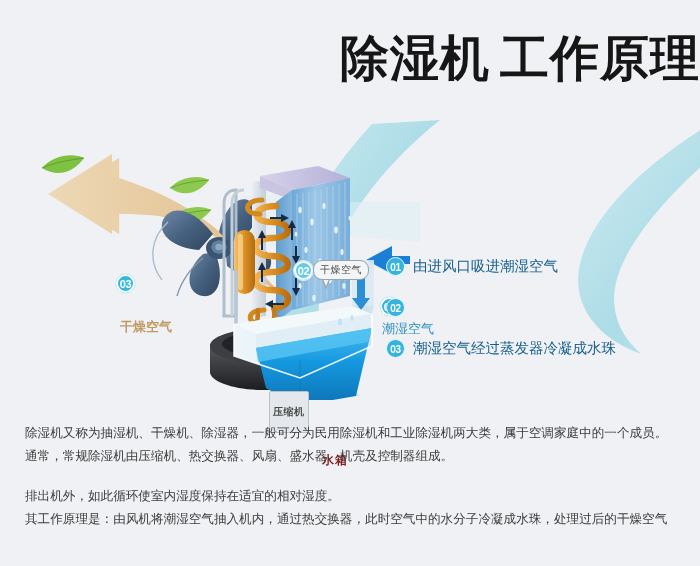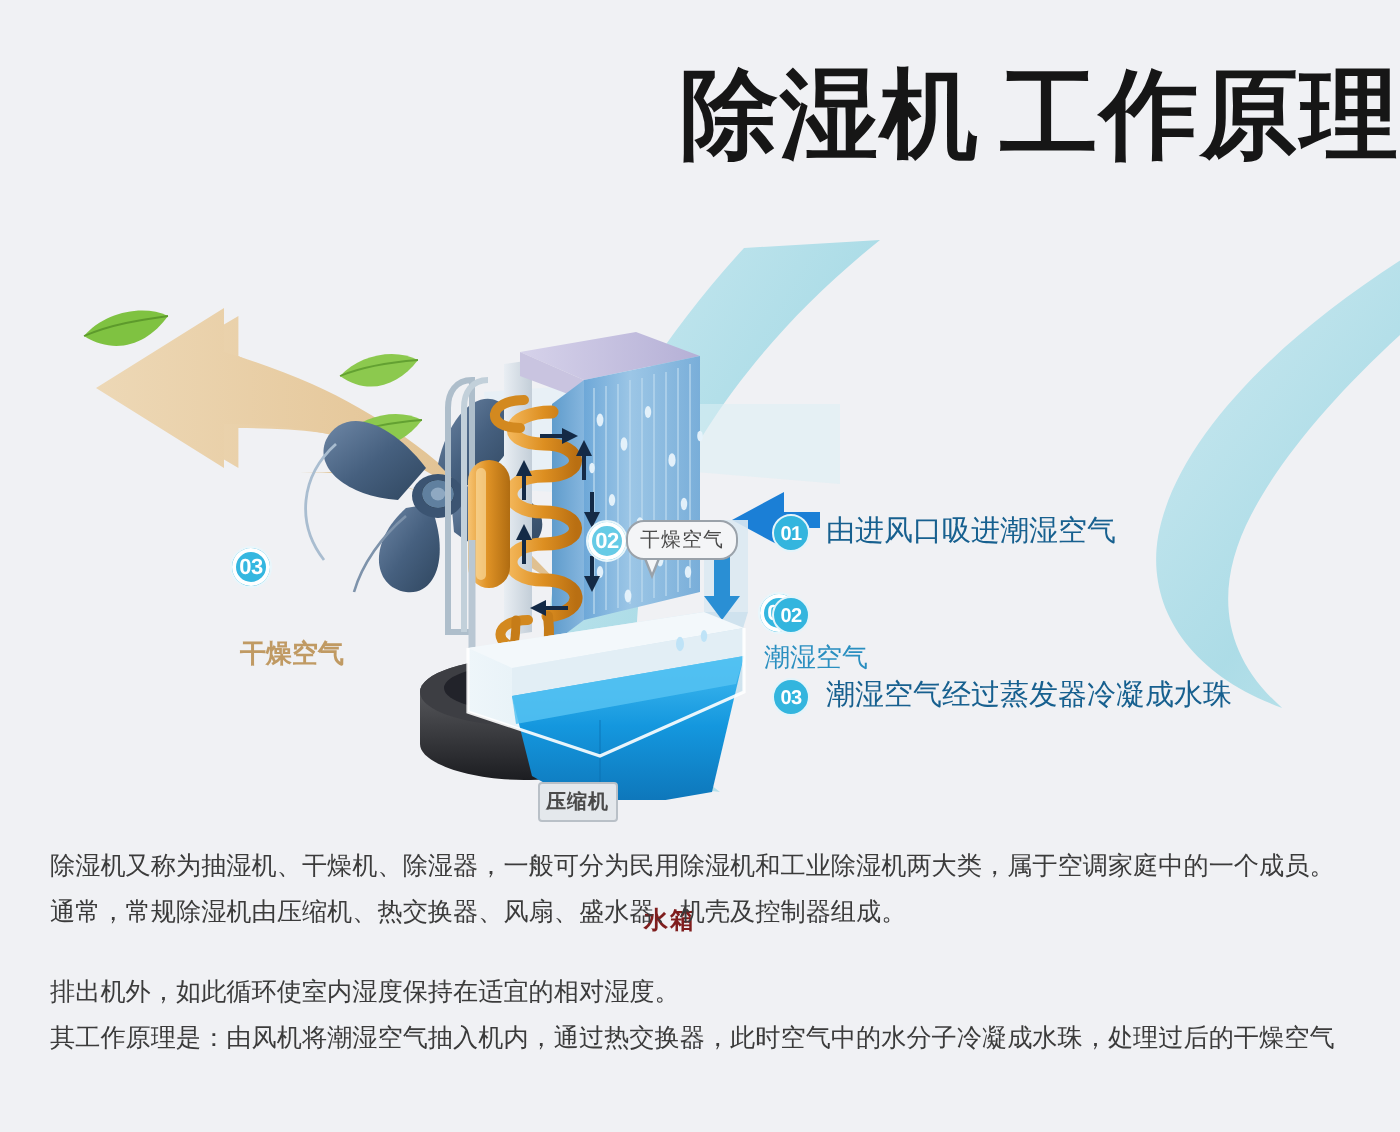--- a/index.html
+++ b/index.html
@@ -80,21 +80,21 @@
     letter-spacing: 1px;
   }
   #lbl-comp {
     left: 269px; top: 281px;
     font-size: 10px;
     color: #4a4a4a;
     font-weight: bold;
     background: #e4e8ec;
     border: 1px solid #b9c0c7;
     border-radius: 2px;
-    padding: 2px 3px;
+    padding: 13px 3px;
     letter-spacing: 0.5px;
   }
   #lbl-hx {
     left: 313px; top: 150px;
     font-size: 10px;
     color: #4a4a4a;
     background: #f4f5f7;
     border: 1.4px solid #9aa2aa;
     border-radius: 9px;
     padding: 2px 6px;

